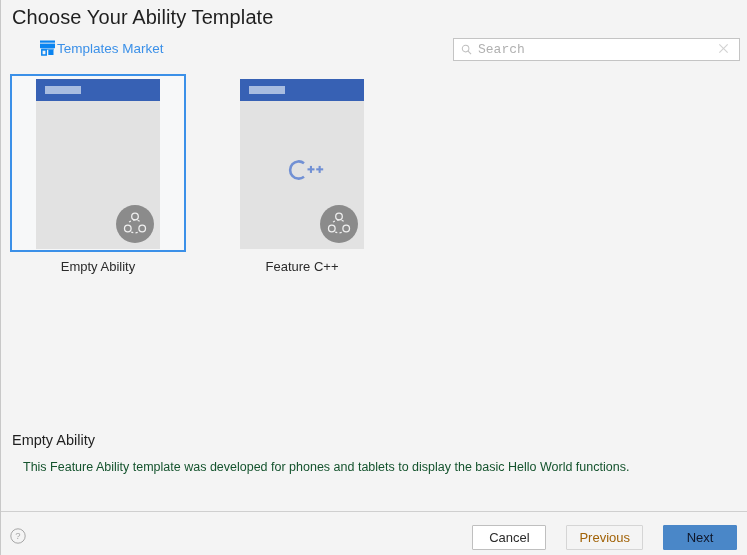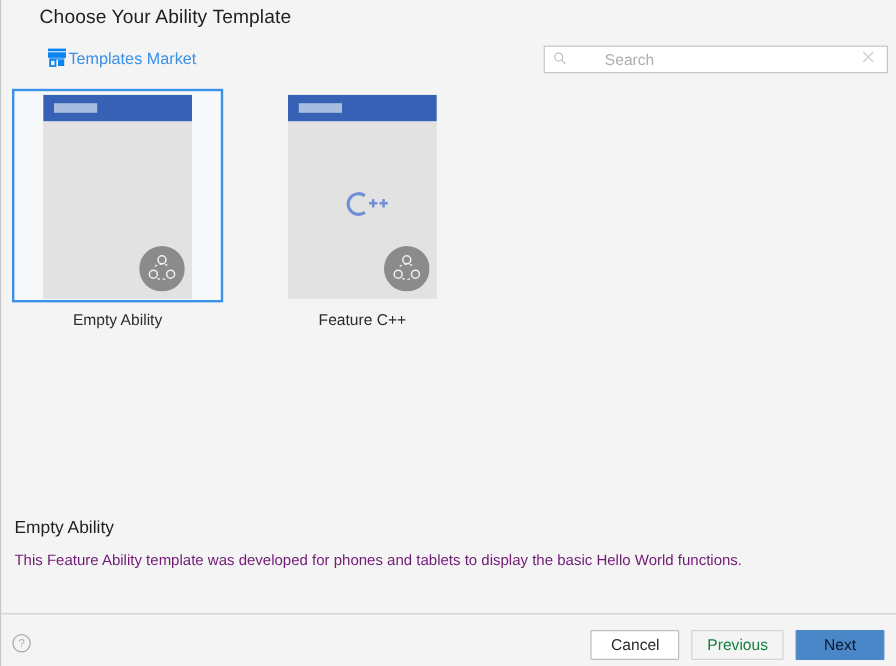--- a/index.html
+++ b/index.html
@@ -23,25 +23,24 @@
     background: #f4f4f4;
     border-left: 1px solid #c8c8c8;
     box-sizing: border-box;
   }
 
   
   .page-title {
     position: absolute;
     left: 11px;
     top: 6px;
-    font-size: 16px;
+    font-size: 20px;
     color: #1f1f1f;
     letter-spacing: 0.1px;
     white-space: nowrap;
-    margin-left: 21px;
   }
 
   .market-link {
     position: absolute;
     left: 38px;
     top: 40px;
     display: flex;
     align-items: center;
     gap: 1px;
     cursor: pointer;
@@ -78,26 +77,25 @@
     width: 11px;
     height: 11px;
     flex: 0 0 auto;
     opacity: .55;
   }
   .search-input {
     flex: 1 1 auto;
     border: none;
     outline: none;
     background: transparent;
-    font-family: Liberation Sans, sans-serif;
+    font-family: Liberation Mono, monospace;
     font-size: 13px;
     color: #6d28d9;
     padding: 0 4px 0 6px;
     height: 100%;
-    margin-left: 26px;
   }
   .search-input::placeholder {
     color: #b0b0b0;
     opacity: 1;
   }
   .clear-icon {
     width: 13px;
     height: 13px;
     margin-right: 9px;
     flex: 0 0 auto;
@@ -188,23 +186,23 @@
     width: 720px;
   }
   .desc-title {
     font-size: 14.5px;
     color: #1f1f1f;
     margin: 0 0 11px 0;
     font-weight: normal;
   }
   .desc-body {
     font-size: 12.5px;
-    color: #701a75;
+    color: #14532d;
     line-height: 1.4;
-    margin: 0;
+    margin: 11px;
   }
 
   
   .footer-sep {
     position: absolute;
     left: 0;
     top: 511px;
     width: 747px;
     height: 1px;
     background: #cfcfcf;
@@ -215,40 +213,40 @@
     top: 528px;
     width: 16px;
     height: 16px;
     cursor: pointer;
   }
   .footer-buttons {
     position: absolute;
     right: 10px;
     top: 525px;
     display: flex;
-    gap: 10px;
+    gap: 20px;
     align-items: center;
   }
   .btn {
     height: 25px;
     min-width: 74px;
     padding: 0 12px;
     box-sizing: border-box;
     font-family: "Liberation Sans", sans-serif;
     font-size: 13px;
     border: 1px solid #bfbfbf;
     background: #ffffff;
     color: #2b2b2b;
     cursor: pointer;
     line-height: 23px;
     text-align: center;
     border-radius: 1px;
   }
   .btn.disabled {
-    color: #15803d;
+    color: #a16207;
     background: #f4f4f4;
     border-color: #d5d5d5;
     cursor: default;
   }
   .btn.primary {
     background: #4a87c8;
     border-color: #4a87c8;
     color: #0f172a;
   }
 </style>

